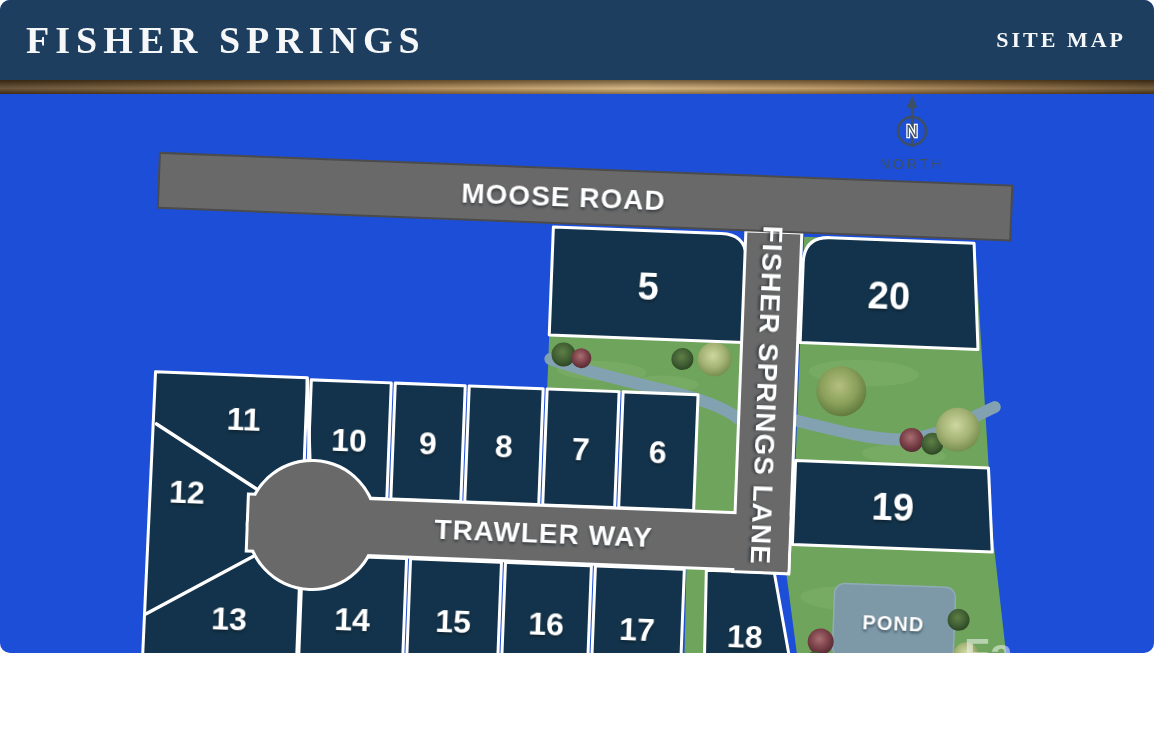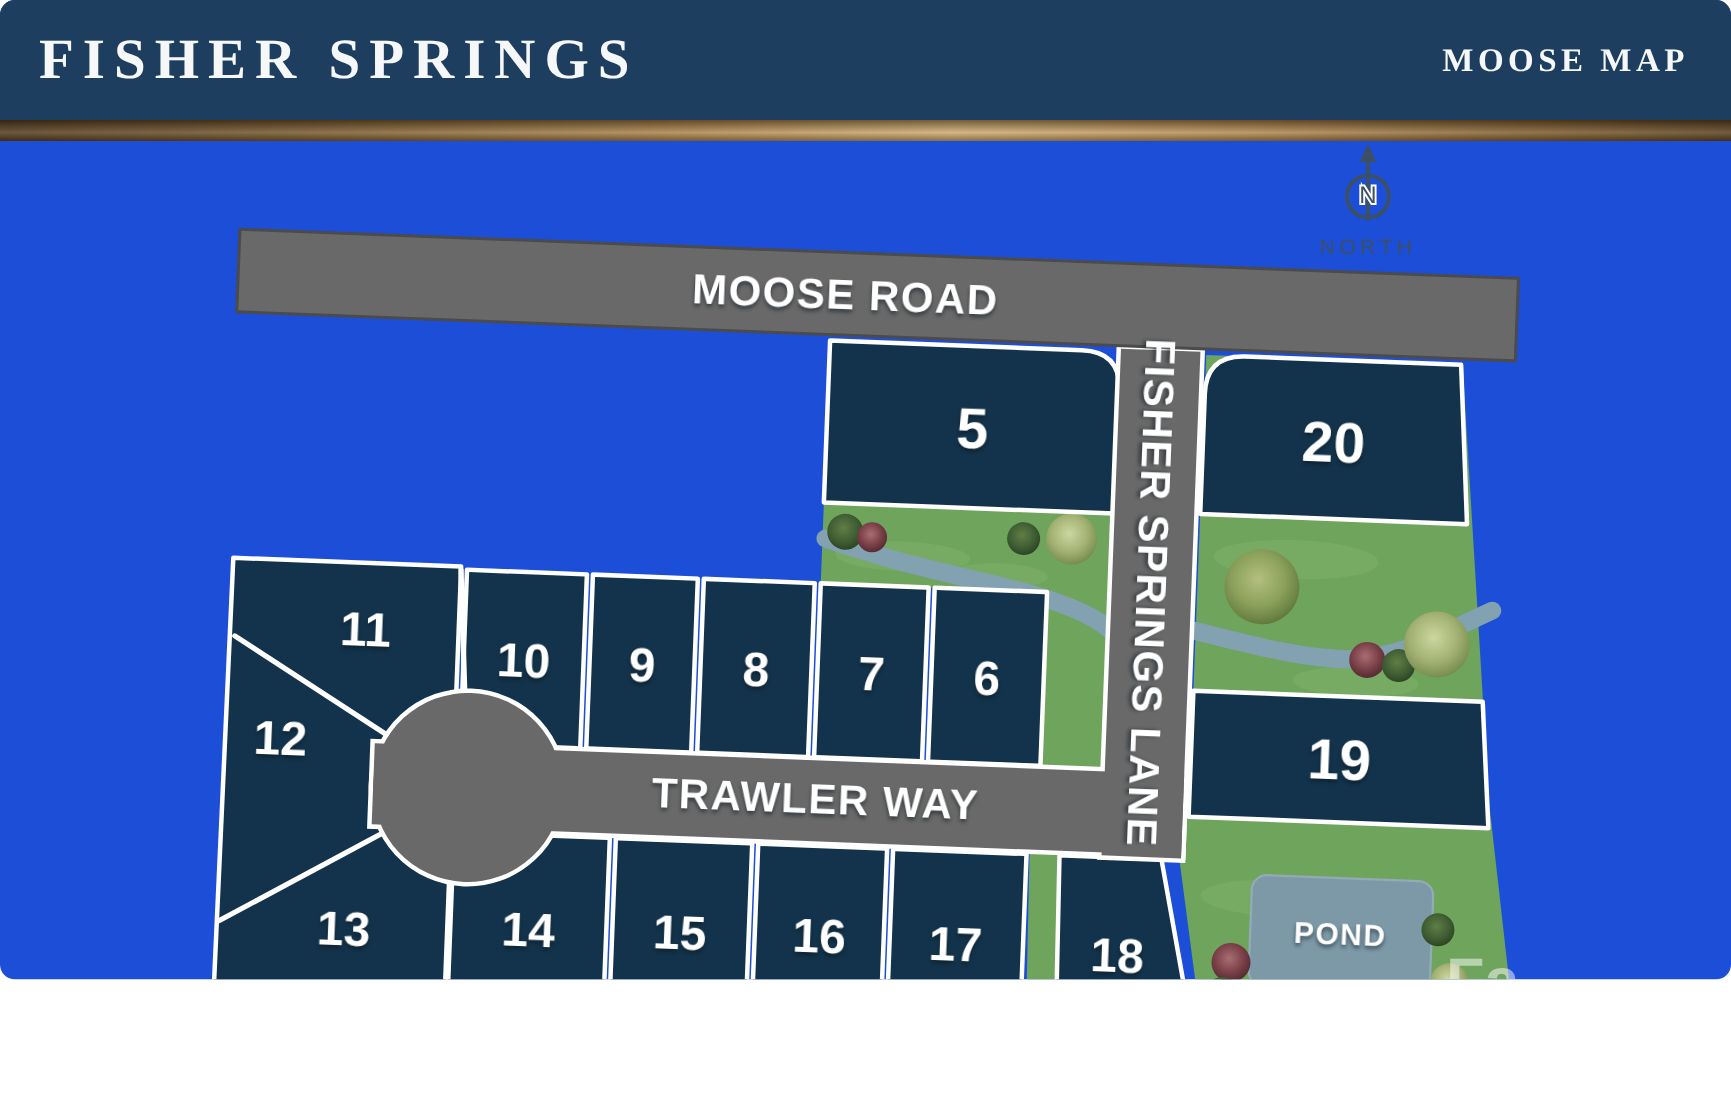--- a/index.html
+++ b/index.html
@@ -50,21 +50,21 @@
   .compass-text { fill:#3d5063; text-anchor:middle; font-family:"Liberation Sans","DejaVu Sans",sans-serif; }
   .wm { fill:rgba(255,255,255,.5); font-weight:700; font-family:"Liberation Sans","DejaVu Sans",sans-serif; }
 </style>
 </head>
 <body>
 
 <div class="page">
 
   <div class="header">
     <h1 class="title">FISHER SPRINGS</h1>
-    <div class="subtitle">MOOSE MAP</div>
+    <div class="subtitle">SITE MAP</div>
   </div>
   <div class="gold-bar"></div>
 
   <svg width="1154" height="648" viewBox="0 94 1154 648" xmlns="http://www.w3.org/2000/svg">
     <defs>
       <radialGradient id="gDark" cx="45%" cy="40%" r="65%">
         <stop offset="0%" stop-color="#5f7f45"></stop>
           <stop offset="60%" stop-color="#3f5d33"></stop>
           <stop offset="100%" stop-color="#28411f"></stop>
       </radialGradient>

